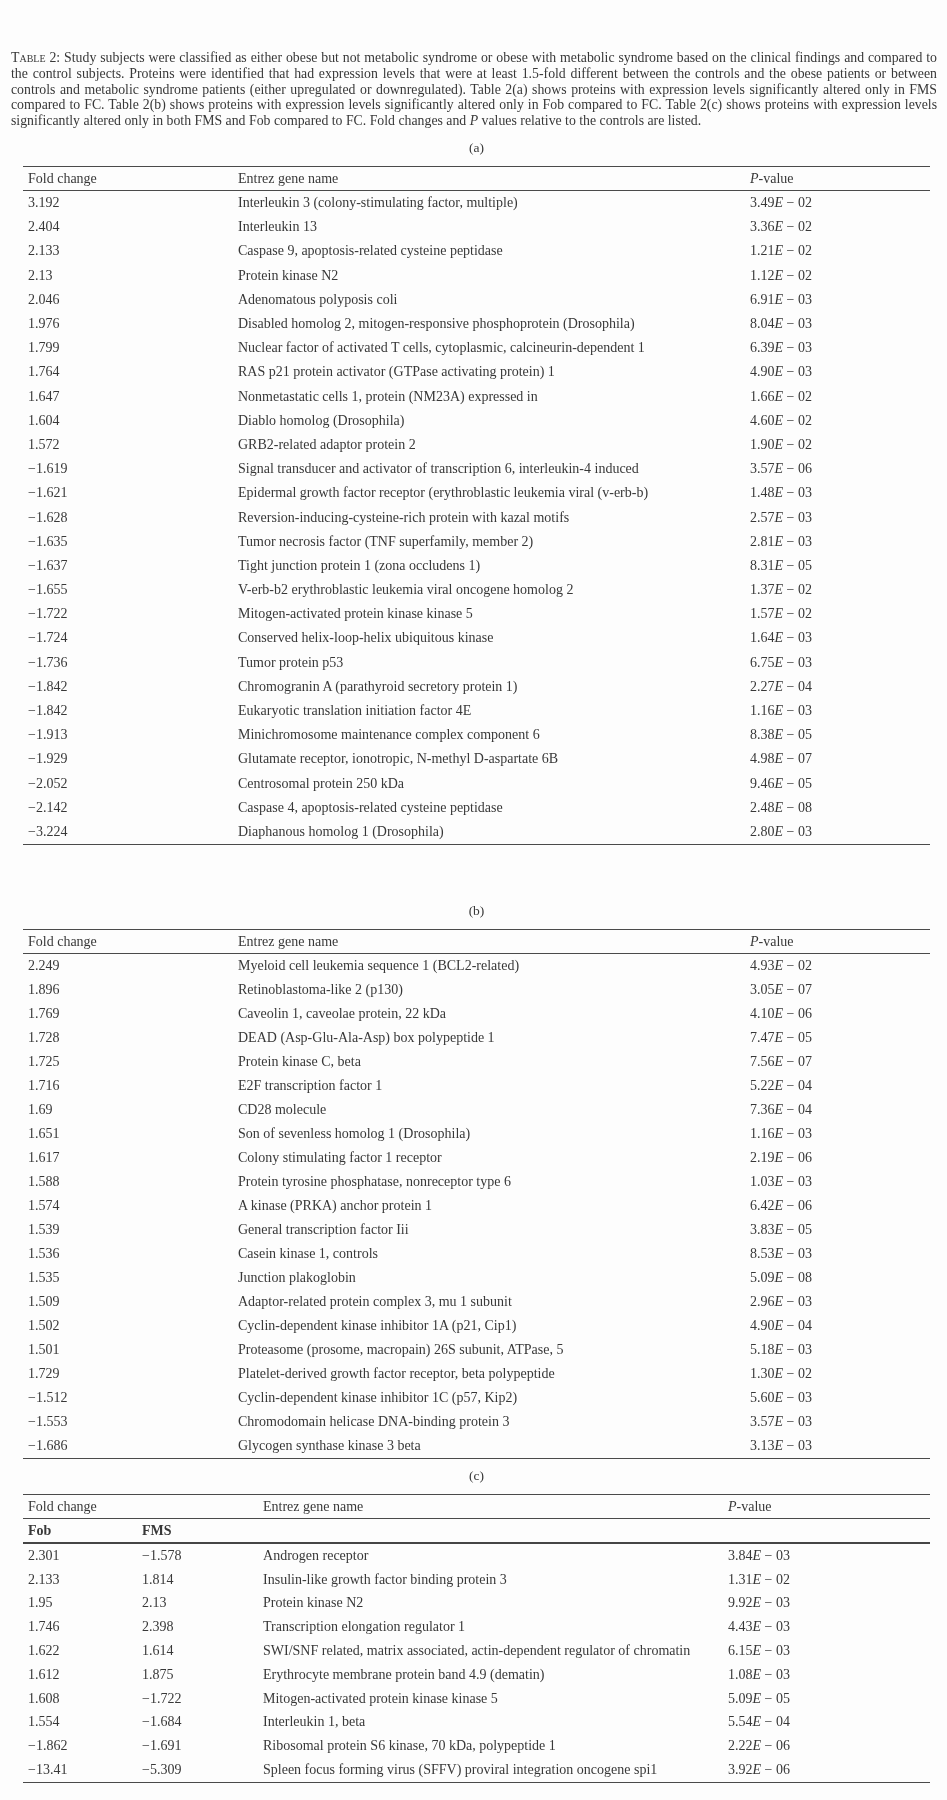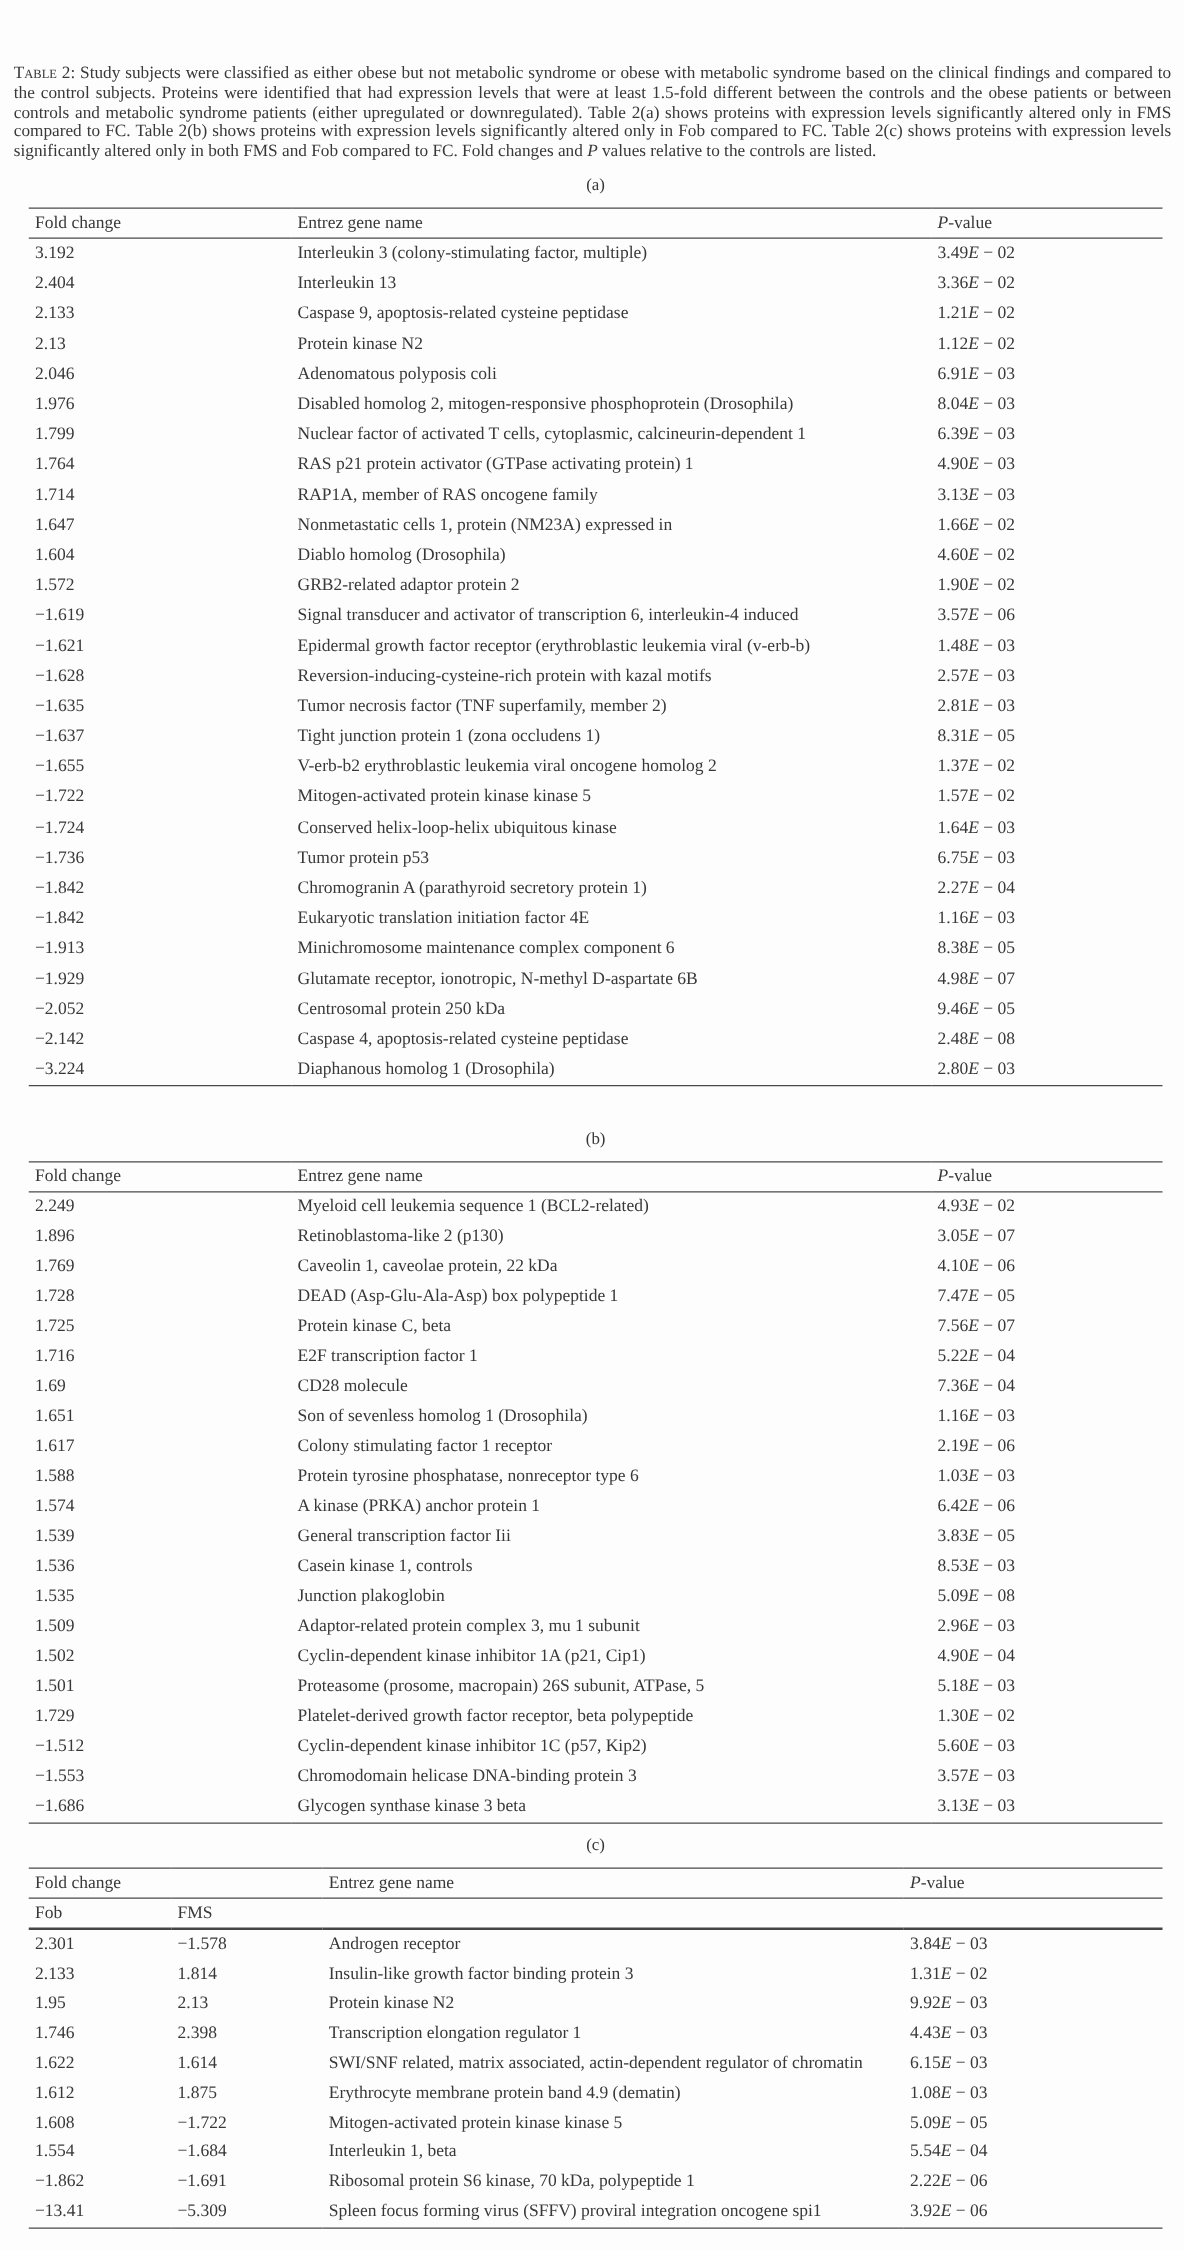--- a/index.html
+++ b/index.html
@@ -58,21 +58,21 @@
   table.paper-table th,
   table.paper-table td {
     font-weight: normal;
     text-align: left;
     padding: 0 0 0 5px;
     overflow: hidden;
     white-space: nowrap;
   }
   table.paper-table thead th { height: 23px; }
   tr.hdr1 th { border-bottom: 1.4px solid #4a4a4a; }
-  tr.hdr2 th { border-bottom: 2.6px solid #454545; height: 26px; }
+  tr.hdr2 th { border-bottom: 2.6px solid #454545; height: 26px; font-weight: bold; }
   tr.hdr-merged th { height: 22px; }
   th.col-p, td.col-p { text-align: right; padding-right: 2px; padding-left: 0; }
   th.merged-fold { text-align: center; padding-left: 0; }
 
   #table-a tbody td { height: 24.2px; }
   #table-b tbody td { height: 24.0px; }
   #table-c tbody td { height: 23.8px; margin-top: 41px; }
 </style>
 </head>
 <body>
@@ -127,25 +127,20 @@
         </tr>
         <tr>
           <td class="col-fold">1.799</td>
           <td class="col-gene">Nuclear factor of activated T cells, cytoplasmic, calcineurin-dependent 1</td>
           <td class="col-p"><span>6.39</span><span class="ital">E</span><span> − 03</span></td>
         </tr>
         <tr>
           <td class="col-fold">1.764</td>
           <td class="col-gene">RAS p21 protein activator (GTPase activating protein) 1</td>
           <td class="col-p"><span>4.90</span><span class="ital">E</span><span> − 03</span></td>
-        </tr>
-        <tr>
-          <td class="col-fold">1.714</td>
-          <td class="col-gene">RAP1A, member of RAS oncogene family</td>
-          <td class="col-p"><span>3.13</span><span class="ital">E</span><span> − 03</span></td>
         </tr>
         <tr>
           <td class="col-fold">1.647</td>
           <td class="col-gene">Nonmetastatic cells 1, protein (NM23A) expressed in</td>
           <td class="col-p"><span>1.66</span><span class="ital">E</span><span> − 02</span></td>
         </tr>
         <tr>
           <td class="col-fold">1.604</td>
           <td class="col-gene">Diablo homolog (Drosophila)</td>
           <td class="col-p"><span>4.60</span><span class="ital">E</span><span> − 02</span></td>

